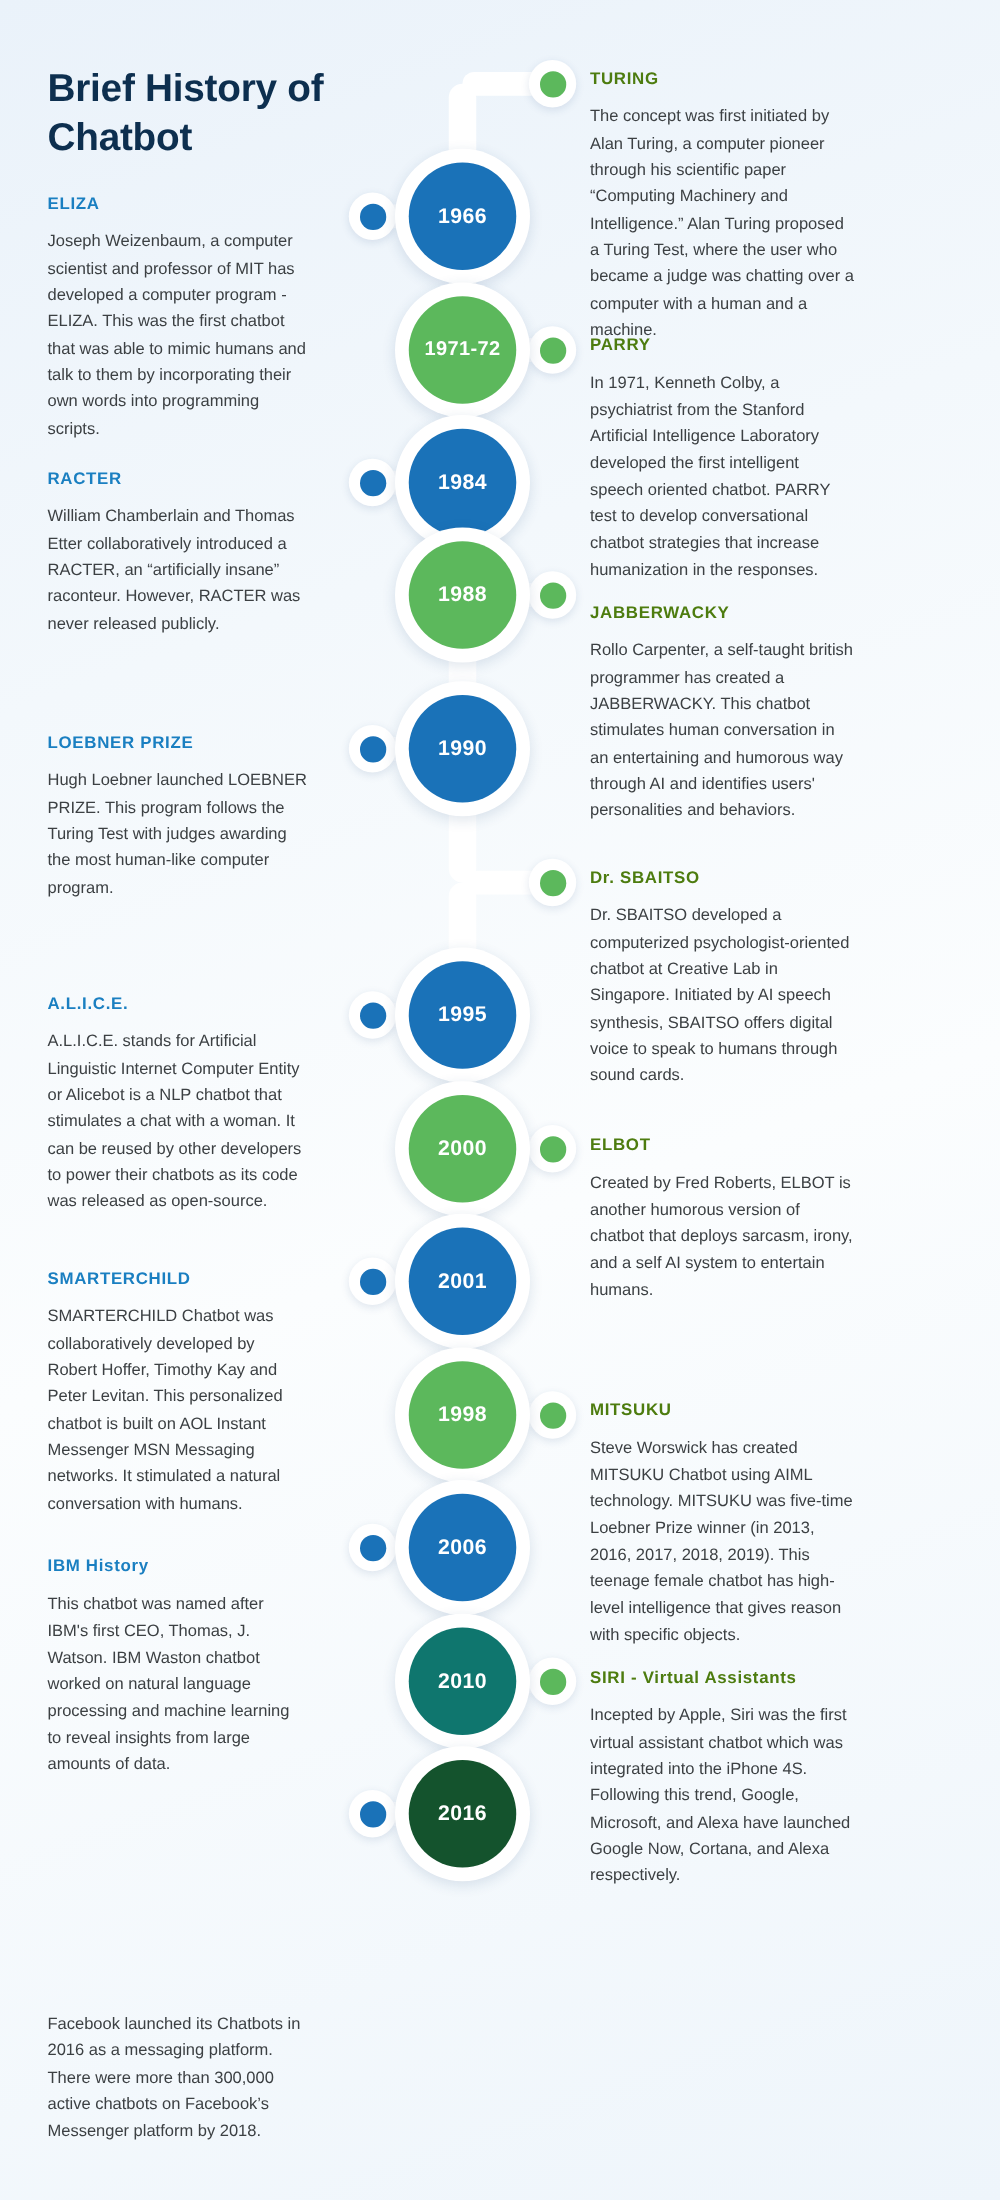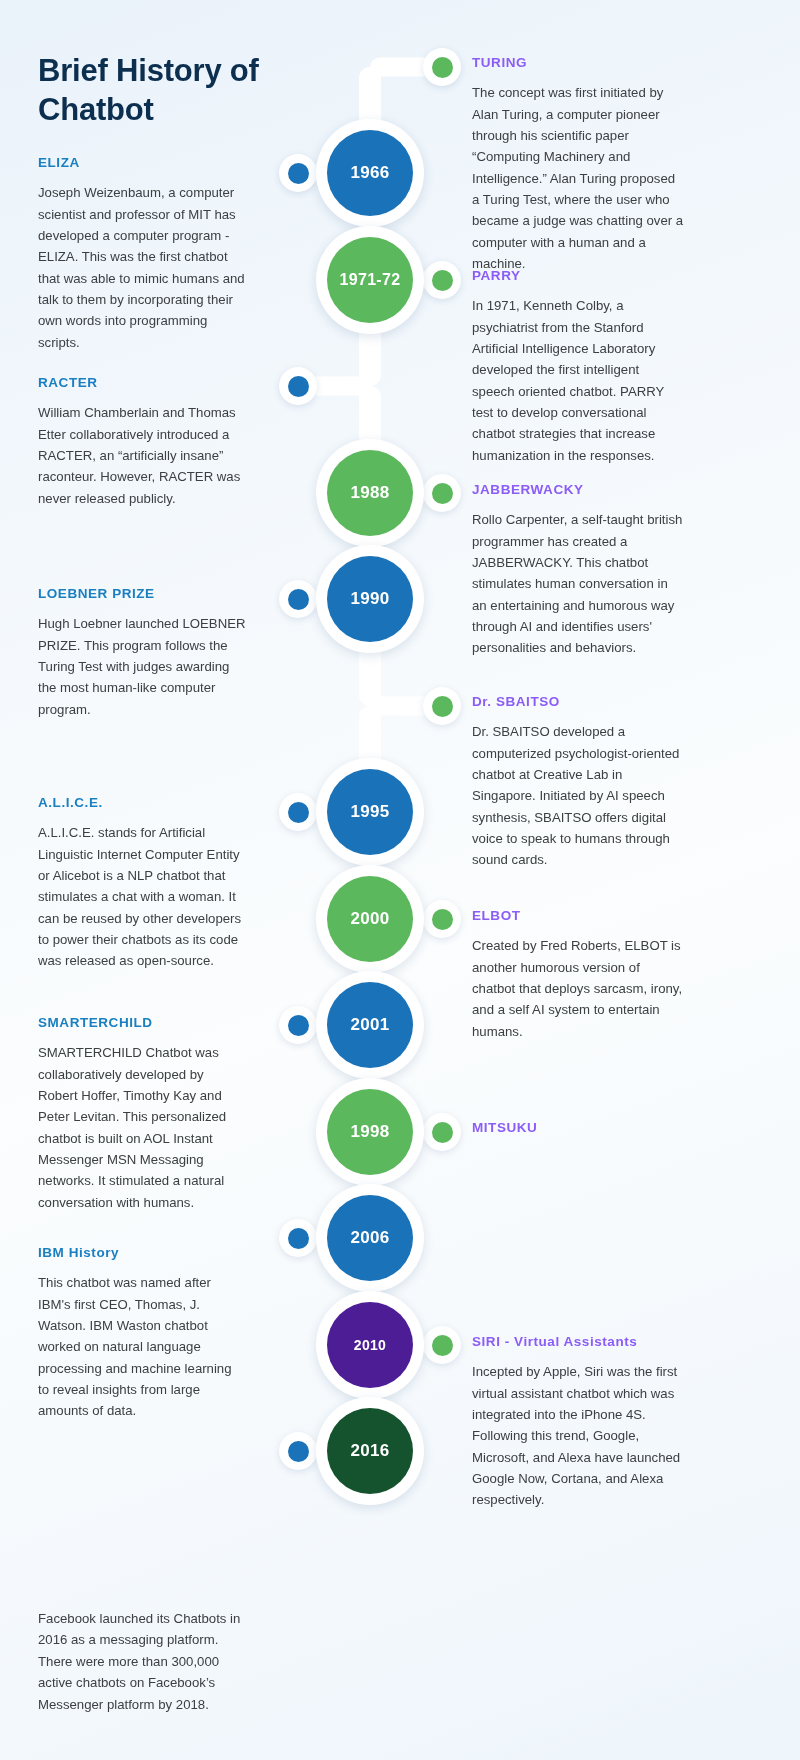--- a/index.html
+++ b/index.html
@@ -16,21 +16,21 @@
     font-size:31px; font-weight:bold; line-height:1.28;
     color:#0d2f4f; letter-spacing:-0.2px;
   }
 
   .block { position:absolute; }
   .block .hd {
     font-size:13.5px; font-weight:bold; letter-spacing:0.55px;
     margin:0 0 11px 0; line-height:1.2;
   }
   .block.left  .hd { color:#1a7fc1; }
-  .block.right .hd { color:#8b5cf6; }
+  .block.right .hd { color:#4d7c0f; }
   .block .bd {
     font-size:13.2px; line-height:1.62; color:#3c4043;
   }
 
   
   .rail {
     position:absolute; left:50%; transform:translateX(-50%);
     width:22px; background:#ffffff; border-radius:11px;
   }
   .node { position:absolute; }
@@ -109,22 +109,25 @@
         </div>
         <div class="circ" style="width: 108px; height: 108px;">
           <b style="width: 86px; height: 86px; background: rgb(92, 184, 92); font-size: 16px;">1971-72</b>
         </div>
       </div>
       <div class="node to-left" style="left: 270px; top: 326px; width: 200px; height: 120px;">
         <div class="neck"></div>
         <div class="dot-sm">
           <i style="background: rgb(26, 114, 184);"></i>
         </div>
-      </div>
-      <div class="node to-right" style="left: 270px; top: 433px; width: 200px; height: 120px;">
+        <div class="circ" style="width: 108px; height: 108px;">
+          <b style="width: 86px; height: 86px; background: rgb(26, 114, 184); font-size: 17px;">1984</b>
+        </div>
+      </div>
+      <div class="node to-right" style="left: 270px; top: 416px; width: 200px; height: 120px;">
         <div class="neck"></div>
         <div class="dot-sm">
           <i style="background: rgb(92, 184, 92);"></i>
         </div>
         <div class="circ" style="width: 108px; height: 108px;">
           <b style="width: 86px; height: 86px; background: rgb(92, 184, 92); font-size: 17px;">1988</b>
         </div>
       </div>
       <div class="node to-left" style="left: 270px; top: 539px; width: 200px; height: 120px;">
         <div class="neck"></div>
@@ -185,21 +188,21 @@
         <div class="circ" style="width: 108px; height: 108px;">
           <b style="width: 86px; height: 86px; background: rgb(26, 114, 184); font-size: 17px;">2006</b>
         </div>
       </div>
       <div class="node to-right" style="left: 270px; top: 1285px; width: 200px; height: 120px;">
         <div class="neck"></div>
         <div class="dot-sm">
           <i style="background: rgb(92, 184, 92);"></i>
         </div>
         <div class="circ" style="width: 108px; height: 108px;">
-          <b style="width: 86px; height: 86px; background: #4c1d95; font-size: 14px;">2010</b>
+          <b style="width: 86px; height: 86px; background: #0f766e; font-size: 17px;">2010</b>
         </div>
       </div>
       <div class="node to-left" style="left: 270px; top: 1391px; width: 200px; height: 120px;">
         <div class="neck"></div>
         <div class="dot-sm">
           <i style="background: rgb(26, 114, 184);"></i>
         </div>
         <div class="circ" style="width: 108px; height: 108px;">
           <b style="width: 86px; height: 86px; background: #14532d; font-size: 17px;">2016</b>
         </div>
@@ -250,20 +253,21 @@
       <div class="block right" style="left: 472px; top: 694px; width: 212px;">
         <div class="hd">Dr. SBAITSO</div>
         <div class="bd">Dr. SBAITSO developed a computerized psychologist-oriented chatbot at Creative Lab in Singapore. Initiated by AI speech synthesis, SBAITSO offers digital voice to speak to humans through sound cards.</div>
       </div>
       <div class="block right" style="left: 472px; top: 908px; width: 212px;">
         <div class="hd">ELBOT</div>
         <div class="bd">Created by Fred Roberts, ELBOT is another humorous version of chatbot that deploys sarcasm, irony, and a self AI system to entertain humans.</div>
       </div>
       <div class="block right" style="left: 472px; top: 1120px; width: 212px;">
         <div class="hd">MITSUKU</div>
+        <div class="bd">Steve Worswick has created MITSUKU Chatbot using AIML technology. MITSUKU was five-time Loebner Prize winner (in 2013, 2016, 2017, 2018, 2019). This teenage female chatbot has high-level intelligence that gives reason with specific objects.</div>
       </div>
       <div class="block right" style="left: 472px; top: 1334px; width: 212px;">
         <div class="hd">SIRI - Virtual Assistants</div>
         <div class="bd">Incepted by Apple, Siri was the first virtual assistant chatbot which was integrated into the iPhone 4S. Following this trend, Google, Microsoft, and Alexa have launched Google Now, Cortana, and Alexa respectively.</div>
       </div>
     </div>
 
 </div>
 
 </body></html>

